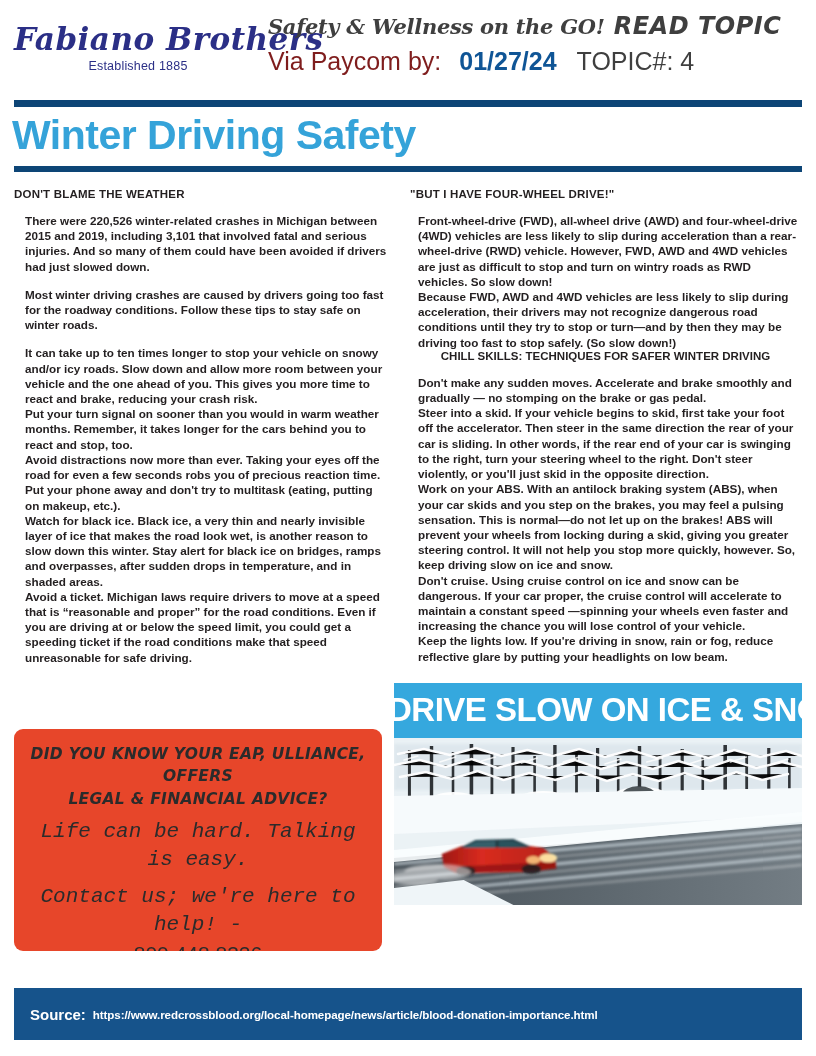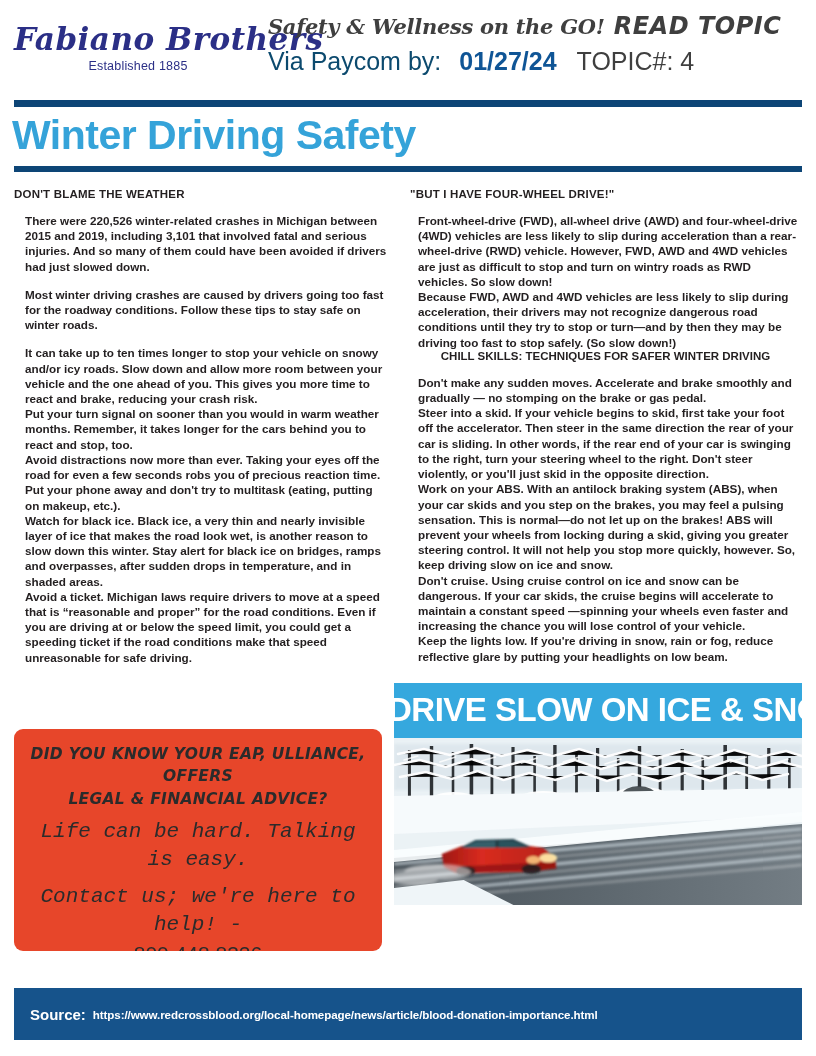--- a/index.html
+++ b/index.html
@@ -83,21 +83,21 @@
   }
   .paycom-row {
     display: flex;
     align-items: baseline;
     white-space: nowrap;
     margin-top: 9px;
   }
   .paycom-label {
     font-family: "Liberation Sans", sans-serif;
     font-size: 25px;
-    color: #0c4a6e;
+    color: #7f1d1d;
   }
   .paycom-date {
     font-family: "Liberation Sans", sans-serif;
     font-weight: bold;
     font-size: 25px;
     color: #0f5596;
     margin-left: 18px;
   }
   .paycom-topic {
     font-family: "Liberation Sans", sans-serif;
@@ -314,21 +314,21 @@
     </div>
 
     <div class="col col-right">
       <div class="sec-head indent">"BUT I HAVE FOUR-WHEEL DRIVE!"</div>
       <p class="body tight">Front-wheel-drive (FWD), all-wheel drive (AWD) and four-wheel-drive (4WD) vehicles are less likely to slip during acceleration than a rear-wheel-drive (RWD) vehicle. However, FWD, AWD and 4WD vehicles are just as difficult to stop and turn on wintry roads as RWD vehicles. So slow down!</p>
       <p class="body tight">Because FWD, AWD and 4WD vehicles are less likely to slip during acceleration, their drivers may not recognize dangerous road conditions until they try to stop or turn—and by then they may be driving too fast to stop safely. (So slow down!)</p>
       <div class="inline-head">CHILL SKILLS: TECHNIQUES FOR SAFER WINTER DRIVING</div>
       <p class="body tight">Don't make any sudden moves. Accelerate and brake smoothly and gradually — no stomping on the brake or gas pedal.</p>
       <p class="body tight">Steer into a skid. If your vehicle begins to skid, first take your foot off the accelerator. Then steer in the same direction the rear of your car is sliding. In other words, if the rear end of your car is swinging to the right, turn your steering wheel to the right. Don't steer violently, or you'll just skid in the opposite direction.</p>
       <p class="body tight">Work on your ABS. With an antilock braking system (ABS), when your car skids and you step on the brakes, you may feel a pulsing sensation. This is normal—do not let up on the brakes! ABS will prevent your wheels from locking during a skid, giving you greater steering control. It will not help you stop more quickly, however. So, keep driving slow on ice and snow.</p>
-      <p class="body tight">Don't cruise. Using cruise control on ice and snow can be dangerous. If your car skids, the cruise begins will accelerate to maintain a constant speed —spinning your wheels even faster and increasing the chance you will lose control of your vehicle.</p>
+      <p class="body tight">Don't cruise. Using cruise control on ice and snow can be dangerous. If your car proper, the cruise control will accelerate to maintain a constant speed —spinning your wheels even faster and increasing the chance you will lose control of your vehicle.</p>
       <p class="body tight">Keep the lights low. If you're driving in snow, rain or fog, reduce reflective glare by putting your headlights on low beam.</p>
     </div>
   </div>
 
   <div class="panels">
 
     <div class="promo">
       <div class="promo-line1">DID YOU KNOW YOUR EAP, ULLIANCE, OFFERS</div>
       <div class="promo-line2">LEGAL &amp; FINANCIAL ADVICE?</div>
       <div class="promo-script">Life can be hard.  Talking is easy.</div>

